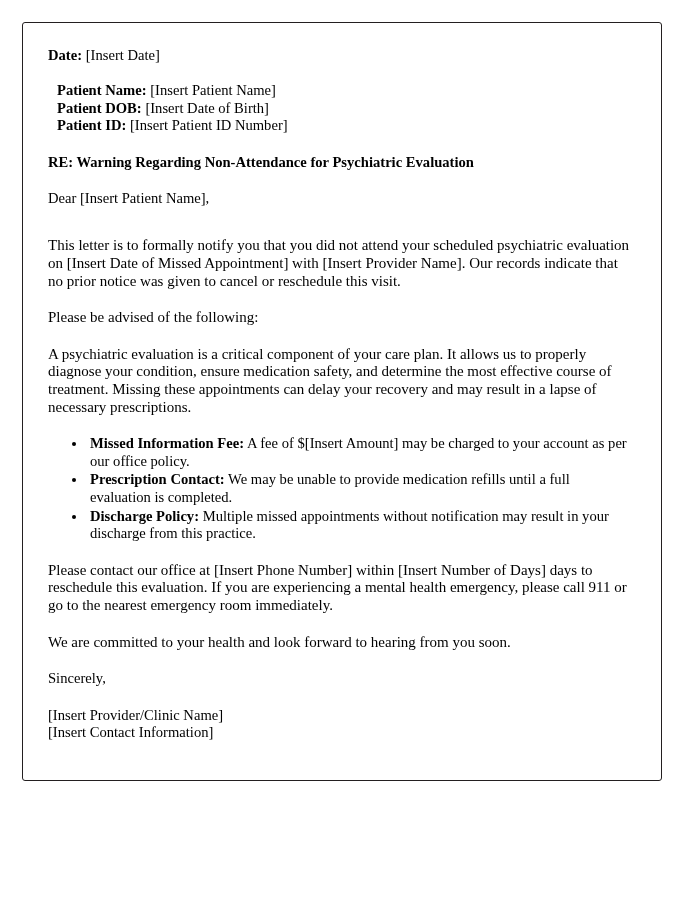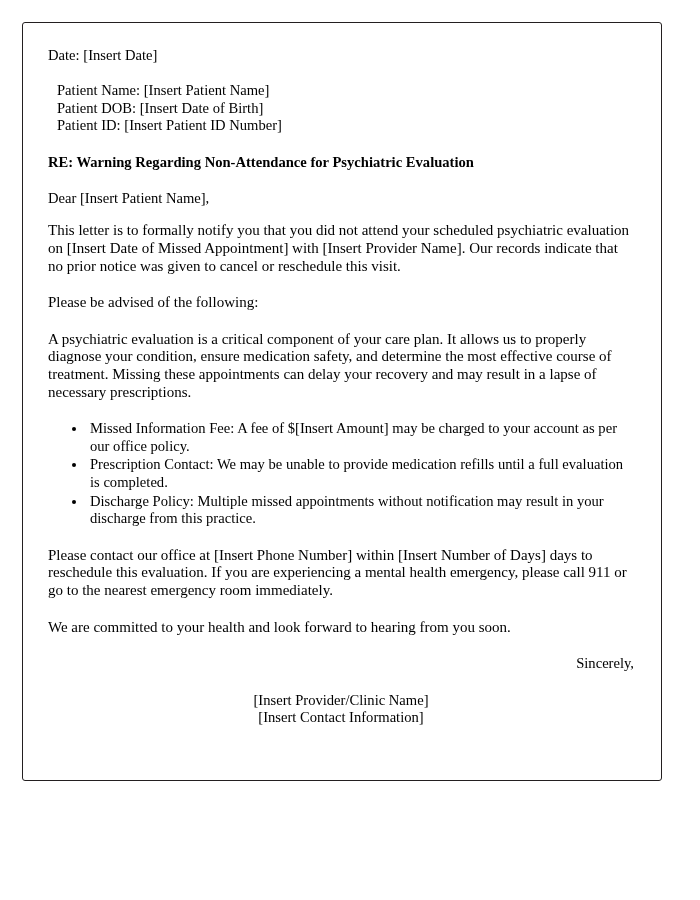--- a/index.html
+++ b/index.html
@@ -30,21 +30,21 @@
   #letter-body {
     padding: 24px 27px 0 25px;
   }
 
   .line {
     font-size: 14.6px;
     line-height: 17.4px;
   }
 
   .bold {
-    font-weight: normal;
+    font-weight: bold;
   }
 
   
   .meta-date {
     margin: 0 0 18px 0;
   }
   .meta-patient {
     margin: 0 0 19px 9px;
   }
   .meta-patient .line {
@@ -52,21 +52,21 @@
   }
 
   .re-line {
     margin: 0 0 19px 0;
     font-weight: bold;
     font-size: 14.6px;
     line-height: 17.4px;
   }
 
   .salutation {
-    margin: 0 0 15px 0;
+    margin: 0 0 30px 0;
   }
 
   p.para {
     margin: 0 0 19px 0;
     font-size: 15px;
     line-height: 17.6px;
     text-align: left;
   }
 
   ul.advisory {
@@ -76,26 +76,24 @@
   }
   ul.advisory li {
     font-size: 14.6px;
     line-height: 17.6px;
     margin: 0 0 1px 0;
     padding-left: 3px;
   }
 
   .signoff {
     margin: 12px 0 19px 0;
-    text-align: right;
   }
 
   .signature-block {
     margin: 0;
-    text-align: center;
   }
   .signature-block .line {
     white-space: nowrap;
   }
 </style>
 </head>
 <body>
 
 <div id="letter-frame">
   <div id="letter-body">

